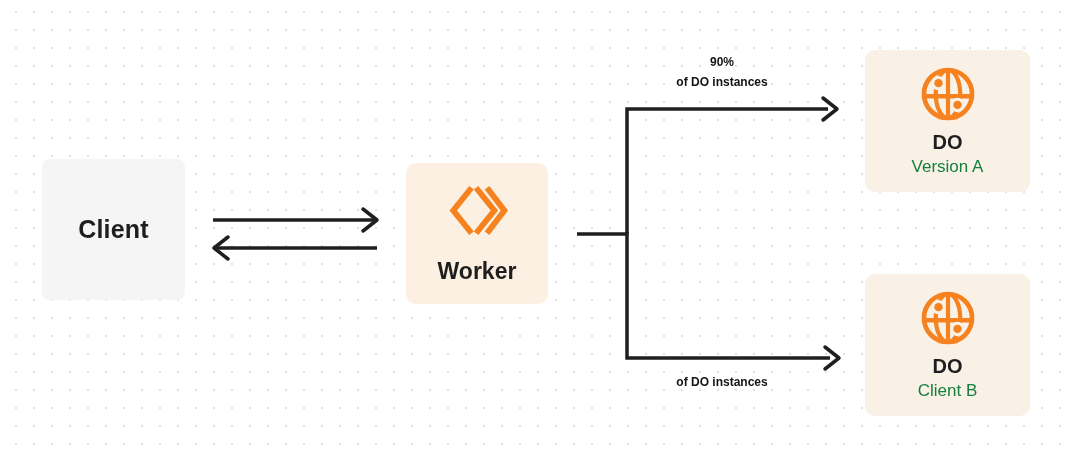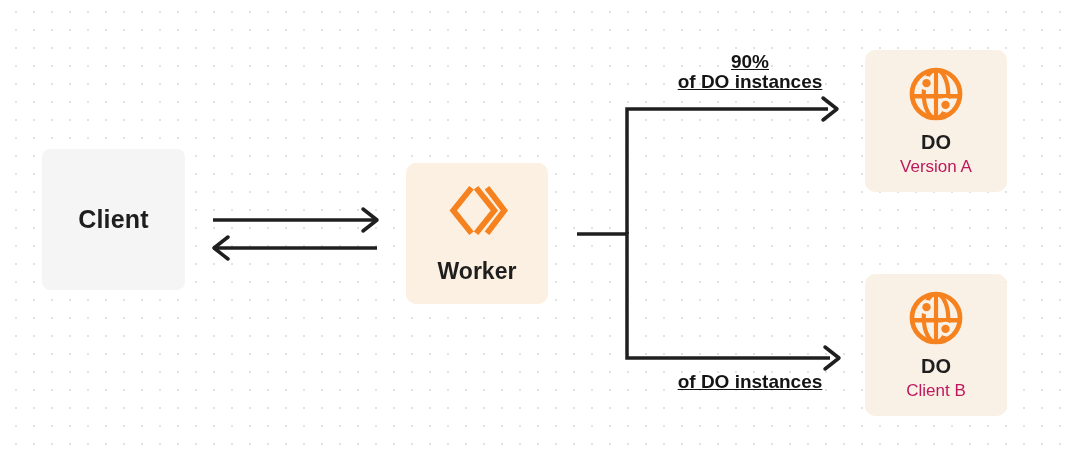--- a/index.html
+++ b/index.html
@@ -16,47 +16,47 @@
     color:#1e1e1e;
   }
   .node{
     position:absolute;
     border-radius:10px;
     display:flex;flex-direction:column;
     align-items:center;justify-content:center;
     box-sizing:border-box;
   }
   .node-client{
-    left:42px;top:149px;width:143px;height:141px;
+    left:42px;top:159px;width:143px;height:141px;
     background:#f5f5f6;border-radius:8px;
   }
   .node-client .label{font-size:25px;font-weight:700;letter-spacing:.2px;}
   .node-worker{
     left:406px;top:163px;width:142px;height:141px;
     background:#fbf0e1;
   }
   .node-worker .label{font-size:23px;font-weight:700;margin-top:20px;}
   .node-do{
-    left:865px;width:142px;height:142px;
+    left:865px;width:165px;height:142px;
     background:#faf1e6;
   }
   .node-do-a{top:50px;}
   .node-do-b{top:274px;}
   .node-do .title{font-size:20px;font-weight:700;margin-top:8px;line-height:1.15;}
-  .node-do .subtitle{font-size:17px;font-weight:400;color:#be185d;margin-top:3px;line-height:1.15;}
+  .node-do .subtitle{font-size:17px;font-weight:400;color:#15803d;margin-top:3px;line-height:1.15;}
   .connector-layer{
     position:absolute;left:0;top:0;width:1072px;height:452px;
     pointer-events:none;
   }
   .edge-label{
     position:absolute;
-    width:210px;left:645px;
+    width:210px;left:617px;
     text-align:center;
-    font-size:19px;font-weight:700;
-    line-height:20px;color:#141414;text-decoration:underline;
+    font-size:12px;font-weight:700;
+    line-height:20px;color:#141414;
   }
   .edge-label-top{top:52px;}
   .edge-label-bottom{top:372px;}
   .icon-wrap{display:flex;align-items:center;justify-content:center;}
 </style>
 </head>
 <body>
 
 <div class="canvas">
 

